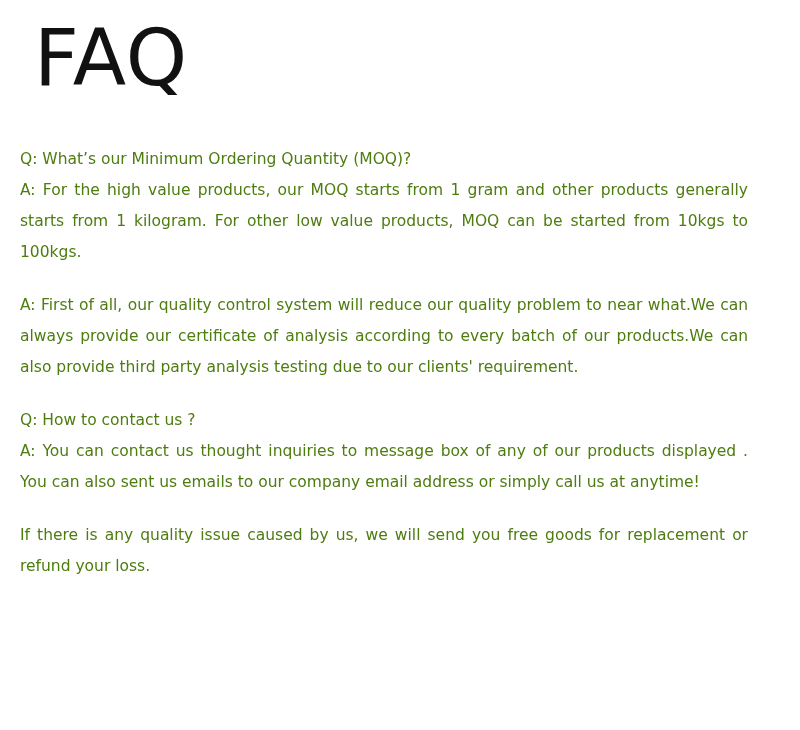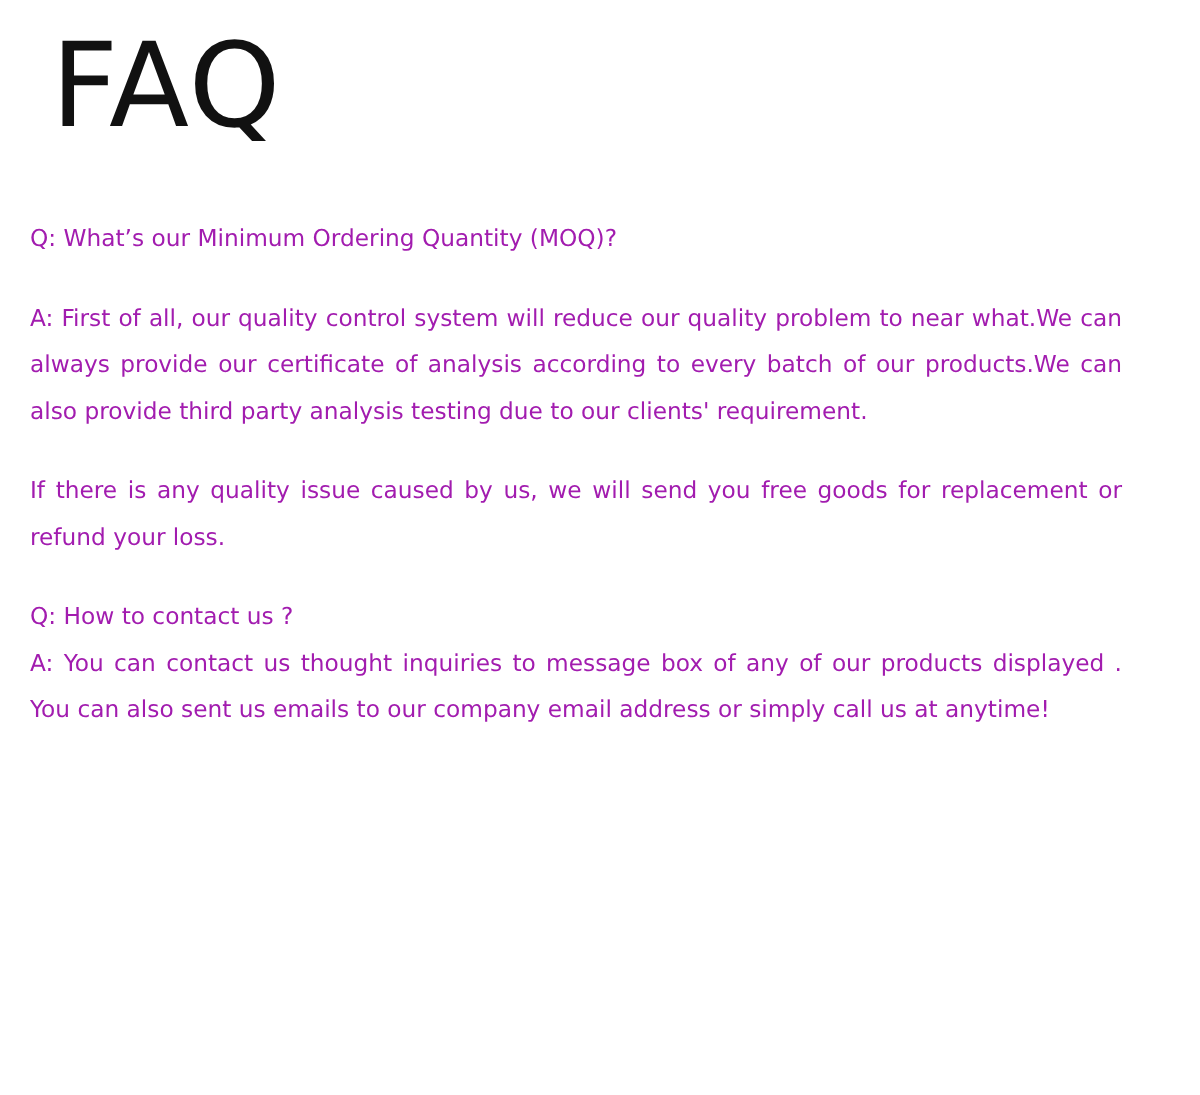--- a/index.html
+++ b/index.html
@@ -36,50 +36,51 @@
   }
   .block {
     margin-bottom: 22px;
   }
   .block:last-child {
     margin-bottom: 0;
   }
   .line {
     font-size: 15.5px;
     line-height: 31px;
-    color: #a21caf;
+    color: #4d7c0f;
     text-align: justify;
     text-justify: inter-word;
     margin: 0;
   }
   .q {
     text-align: left;
   }
 </style>
 </head>
 <body>
 
 <div class="page">
 
   <h1 class="faq-title">FAQ</h1>
 
   <div class="content">
 
     <div class="block">
       <p class="line q">Q: What’s our Minimum Ordering Quantity (MOQ)?</p>
+      <p class="line">A: For the high value products, our MOQ starts from 1 gram and other products generally starts from 1 kilogram. For other low value products, MOQ can be started from 10kgs to 100kgs.</p>
     </div>
 
 
     <div class="block">
       <p class="line">A: First of all, our quality control system will reduce our quality problem to near what.We can always provide our certificate of analysis according to every batch of our products.We can also provide third party analysis testing due to our clients' requirement.</p>
     </div>
 
     <div class="block">
-      <p class="line">If there is any quality issue caused by us, we will send you free goods for    replacement or refund your loss.</p>
+      <p class="line q">Q: How to contact us ?</p>
+      <p class="line">A: You can contact us thought inquiries to message box of any of our products displayed . You can also sent us emails to our company email address or simply call us at anytime!</p>
     </div>
 
     <div class="block">
-      <p class="line q">Q: How to contact us ?</p>
-      <p class="line">A: You can contact us thought inquiries to message box of any of our products displayed . You can also sent us emails to our company email address or simply call us at anytime!</p>
+      <p class="line">If there is any quality issue caused by us, we will send you free goods for    replacement or refund your loss.</p>
     </div>
 
   </div>
 </div>
 
 </body></html>

